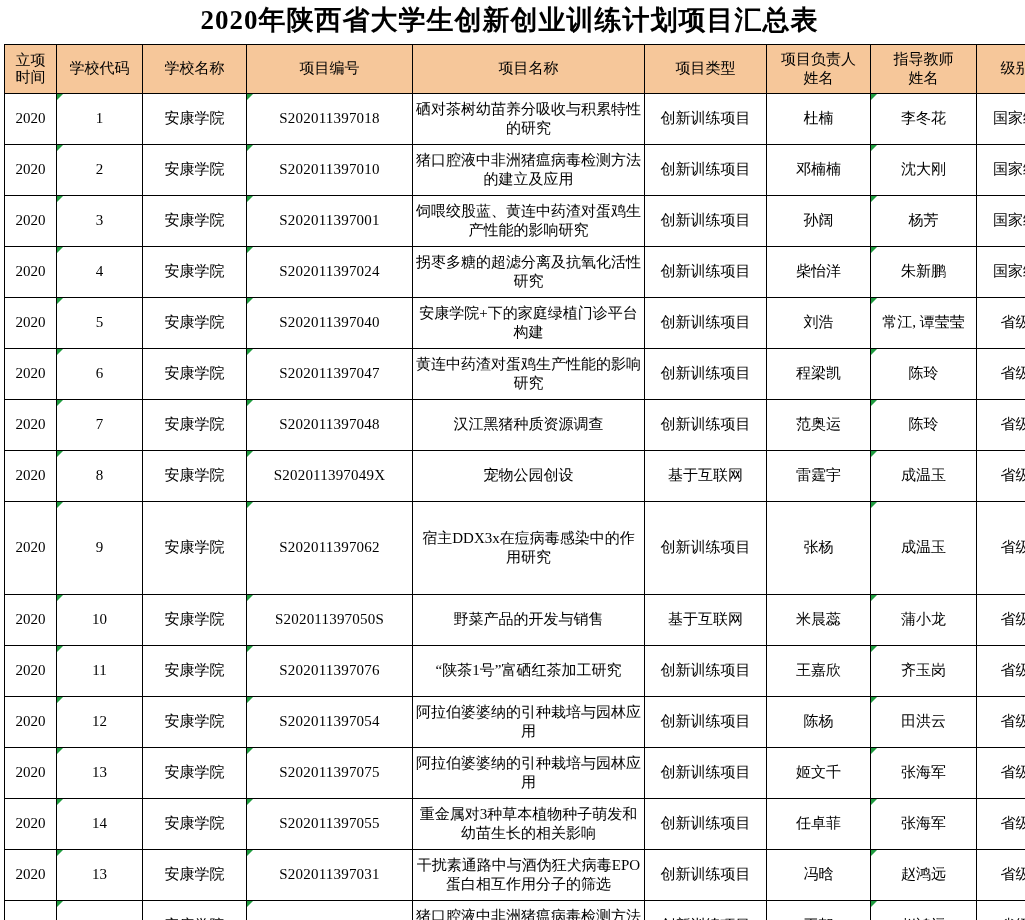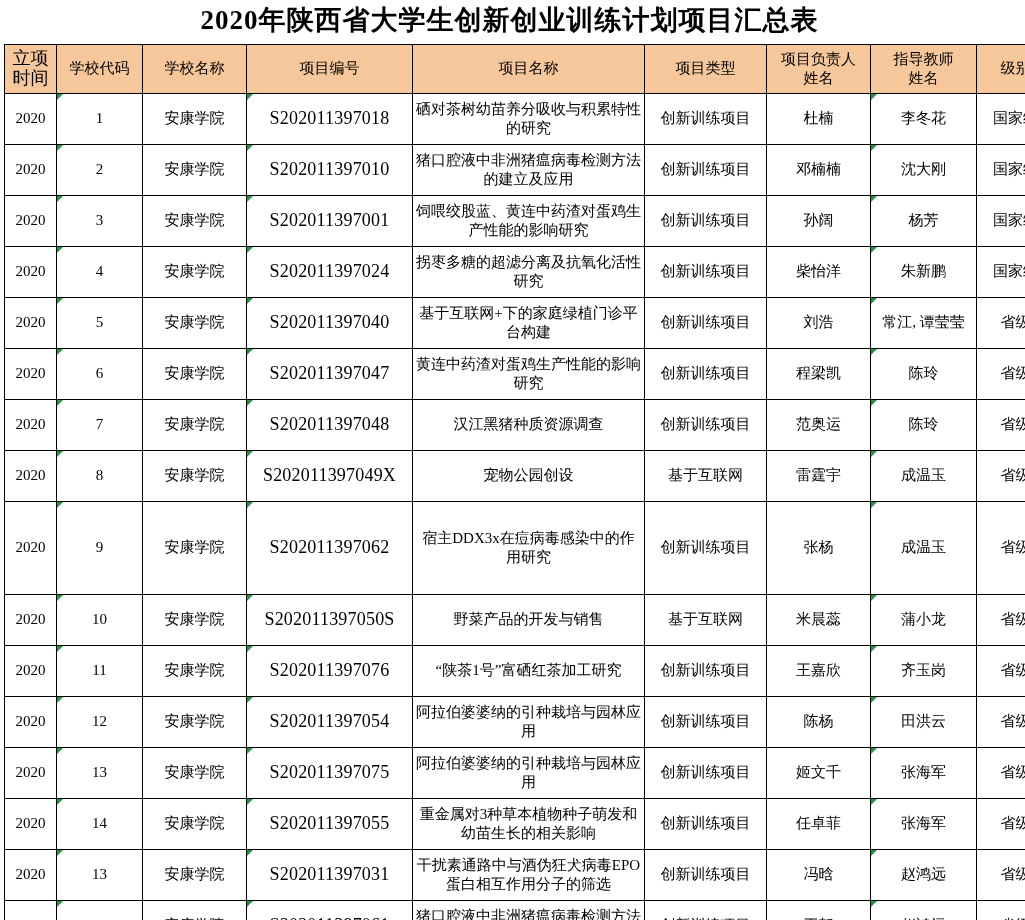--- a/index.html
+++ b/index.html
@@ -44,42 +44,42 @@
     word-wrap: break-word;
     position: relative;
   }
   thead th {
     background: #f6c79a;
     font-weight: bold;
     font-size: 15px;
     height: 42px;
   }
   thead th.hdr-first {
-    font-size: 18px;
+    font-size: 15px;
     line-height: 1.1;
   }
   
   col.c0 { width: 52px; }
   col.c1 { width: 86px; }
   col.c2 { width: 104px; }
   col.c3 { width: 166px; }
   col.c4 { width: 232px; }
   col.c5 { width: 122px; }
   col.c6 { width: 104px; }
   col.c7 { width: 106px; }
   col.c8 { width: 78px; }
 
   tbody td {
     height: 44px;
   }
   td.name-cell {
     font-size: 15px;
   }
   td.code-cell {
-    font-size: 18px;
+    font-size: 15px;
     letter-spacing: 0.2px;
     margin-left: 36px;
   }
   
   .mark::before {
     content: "";
     position: absolute;
     top: 0;
     left: 0;
     width: 0;
@@ -173,21 +173,21 @@
           <td>创新训练项目</td>
           <td>柴怡洋</td>
           <td class="mark">朱新鹏</td>
           <td>国家级</td>
         </tr>
         <tr>
           <td>2020</td>
           <td class="mark">5</td>
           <td class="name-cell">安康学院</td>
           <td class="code-cell mark">S202011397040</td>
-          <td class="name-cell">基于互联网+下的家庭绿植门诊平台构建</td>
+          <td class="name-cell">安康学院+下的家庭绿植门诊平台构建</td>
           <td>创新训练项目</td>
           <td>刘浩</td>
           <td class="mark">常江, 谭莹莹</td>
           <td>省级</td>
         </tr>
         <tr>
           <td>2020</td>
           <td class="mark">6</td>
           <td class="name-cell">安康学院</td>
           <td class="code-cell mark">S202011397047</td>

